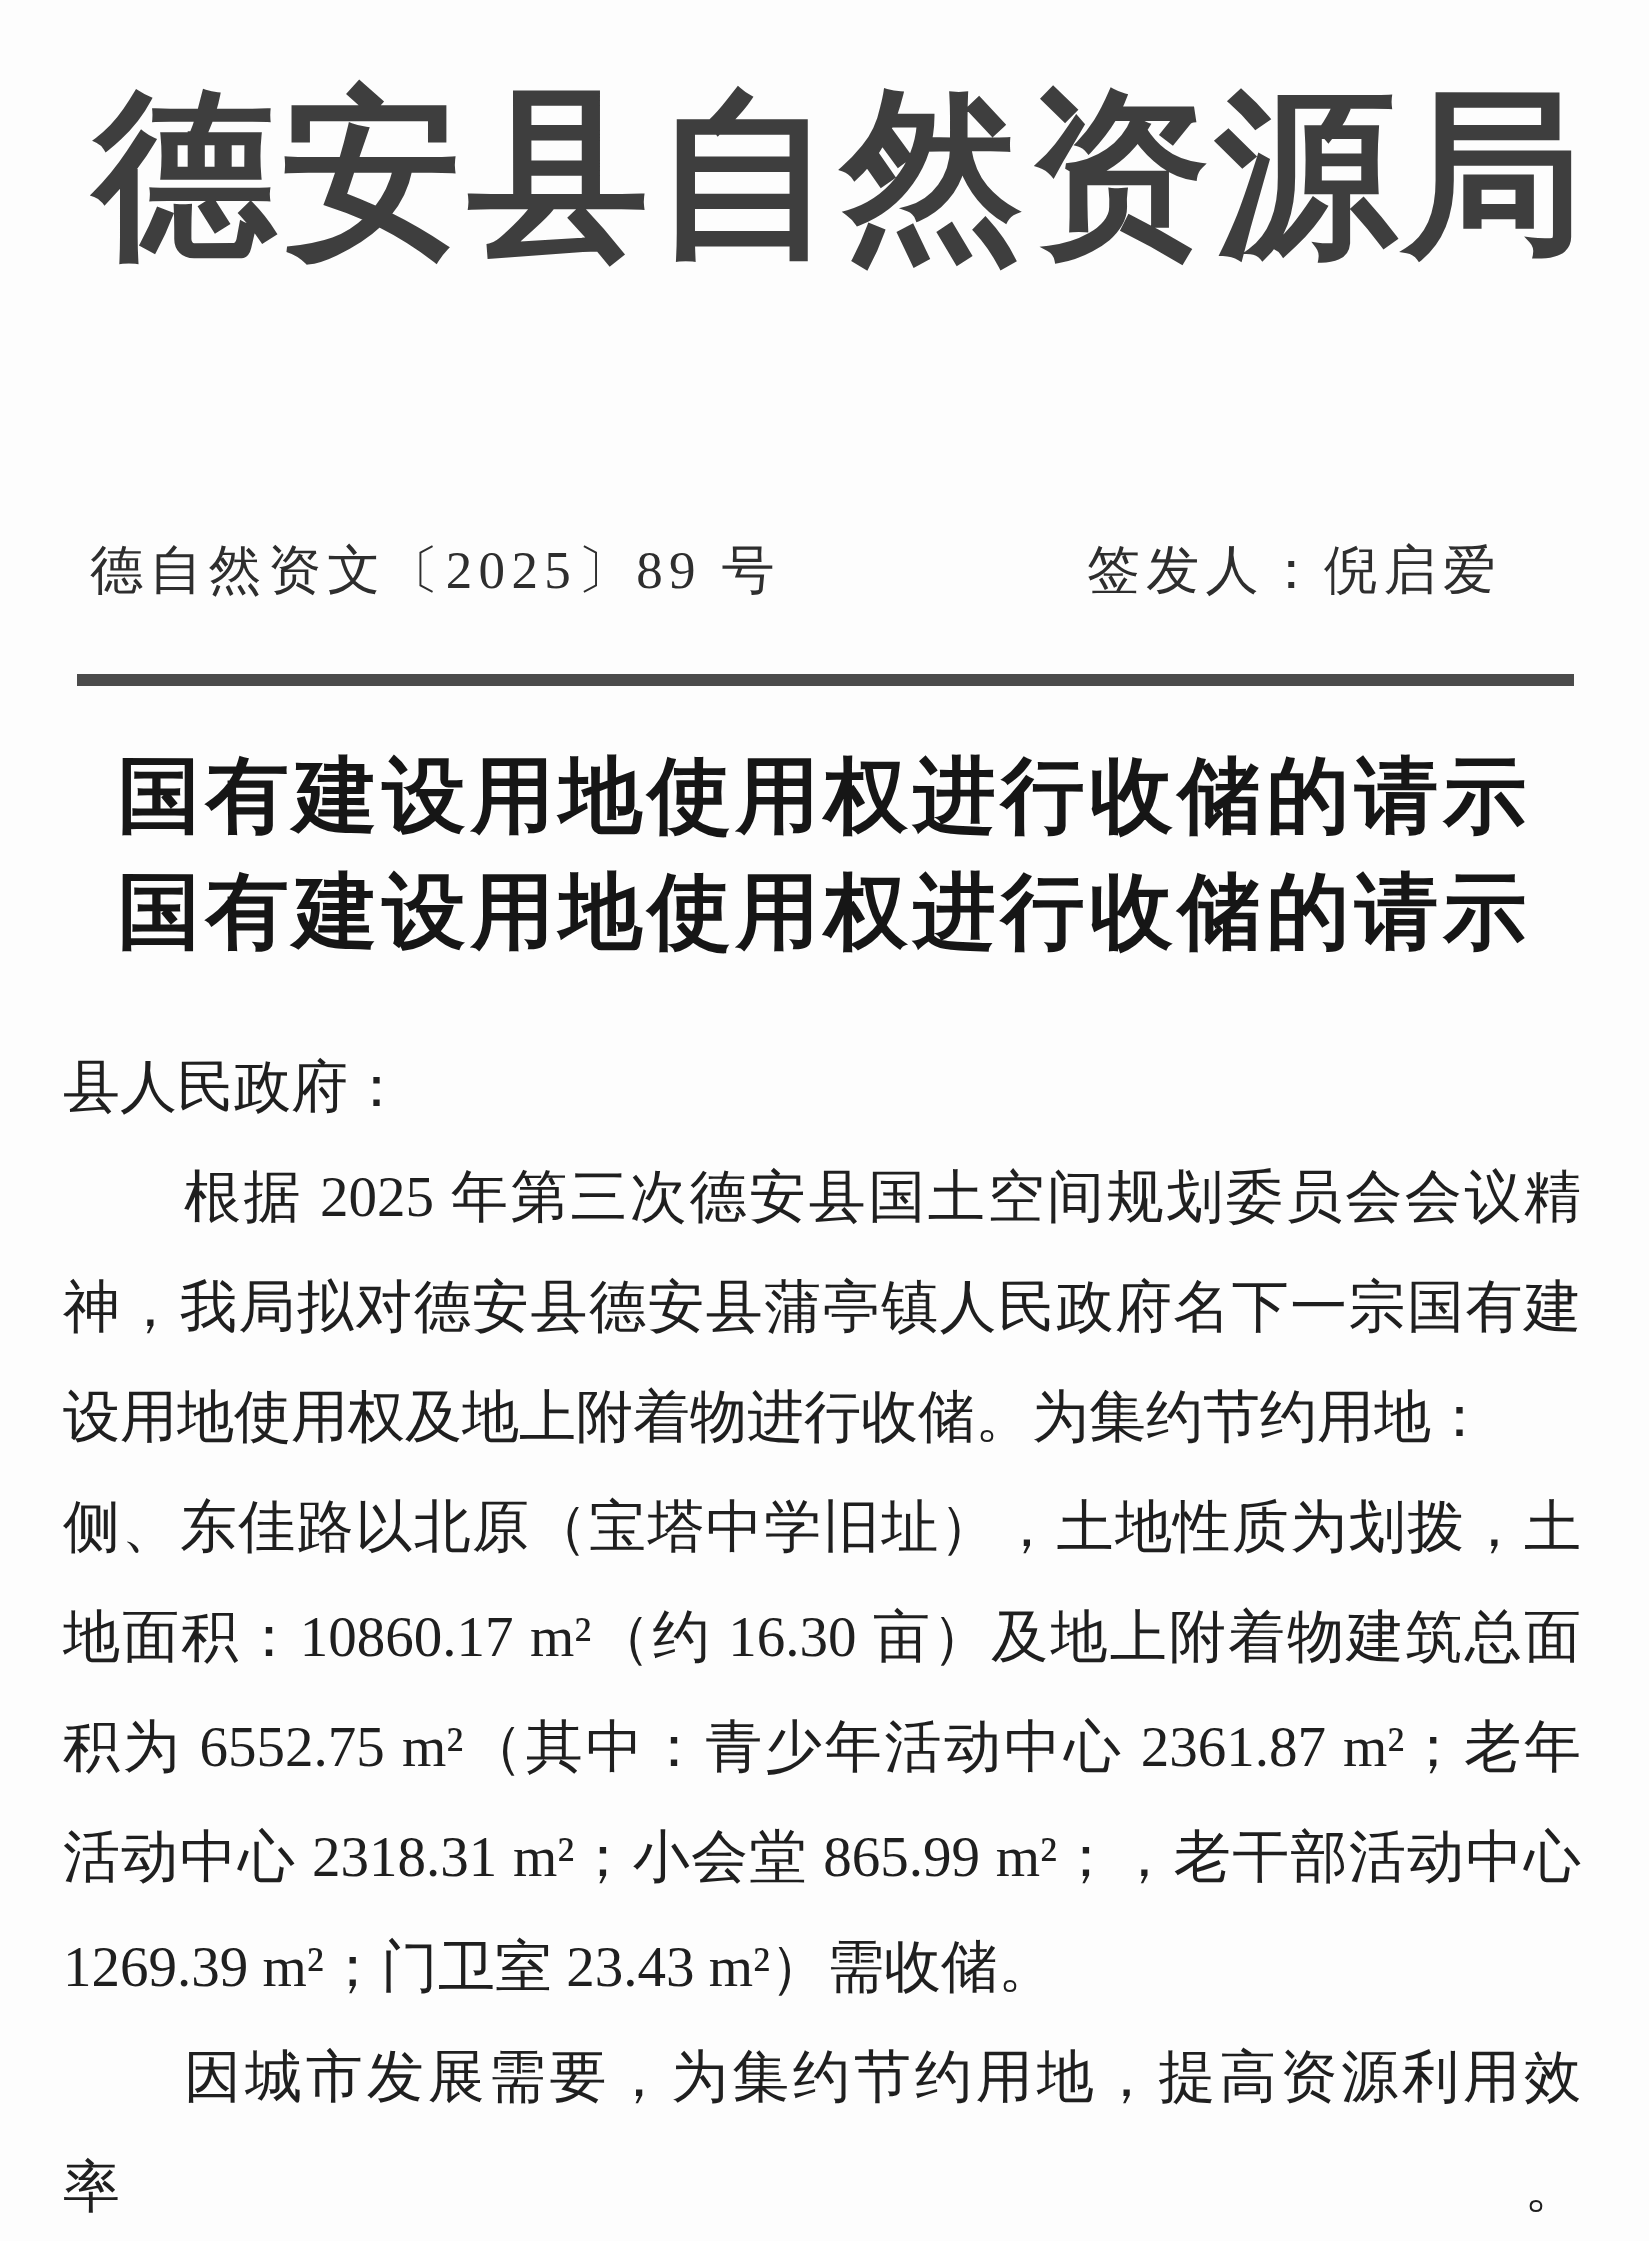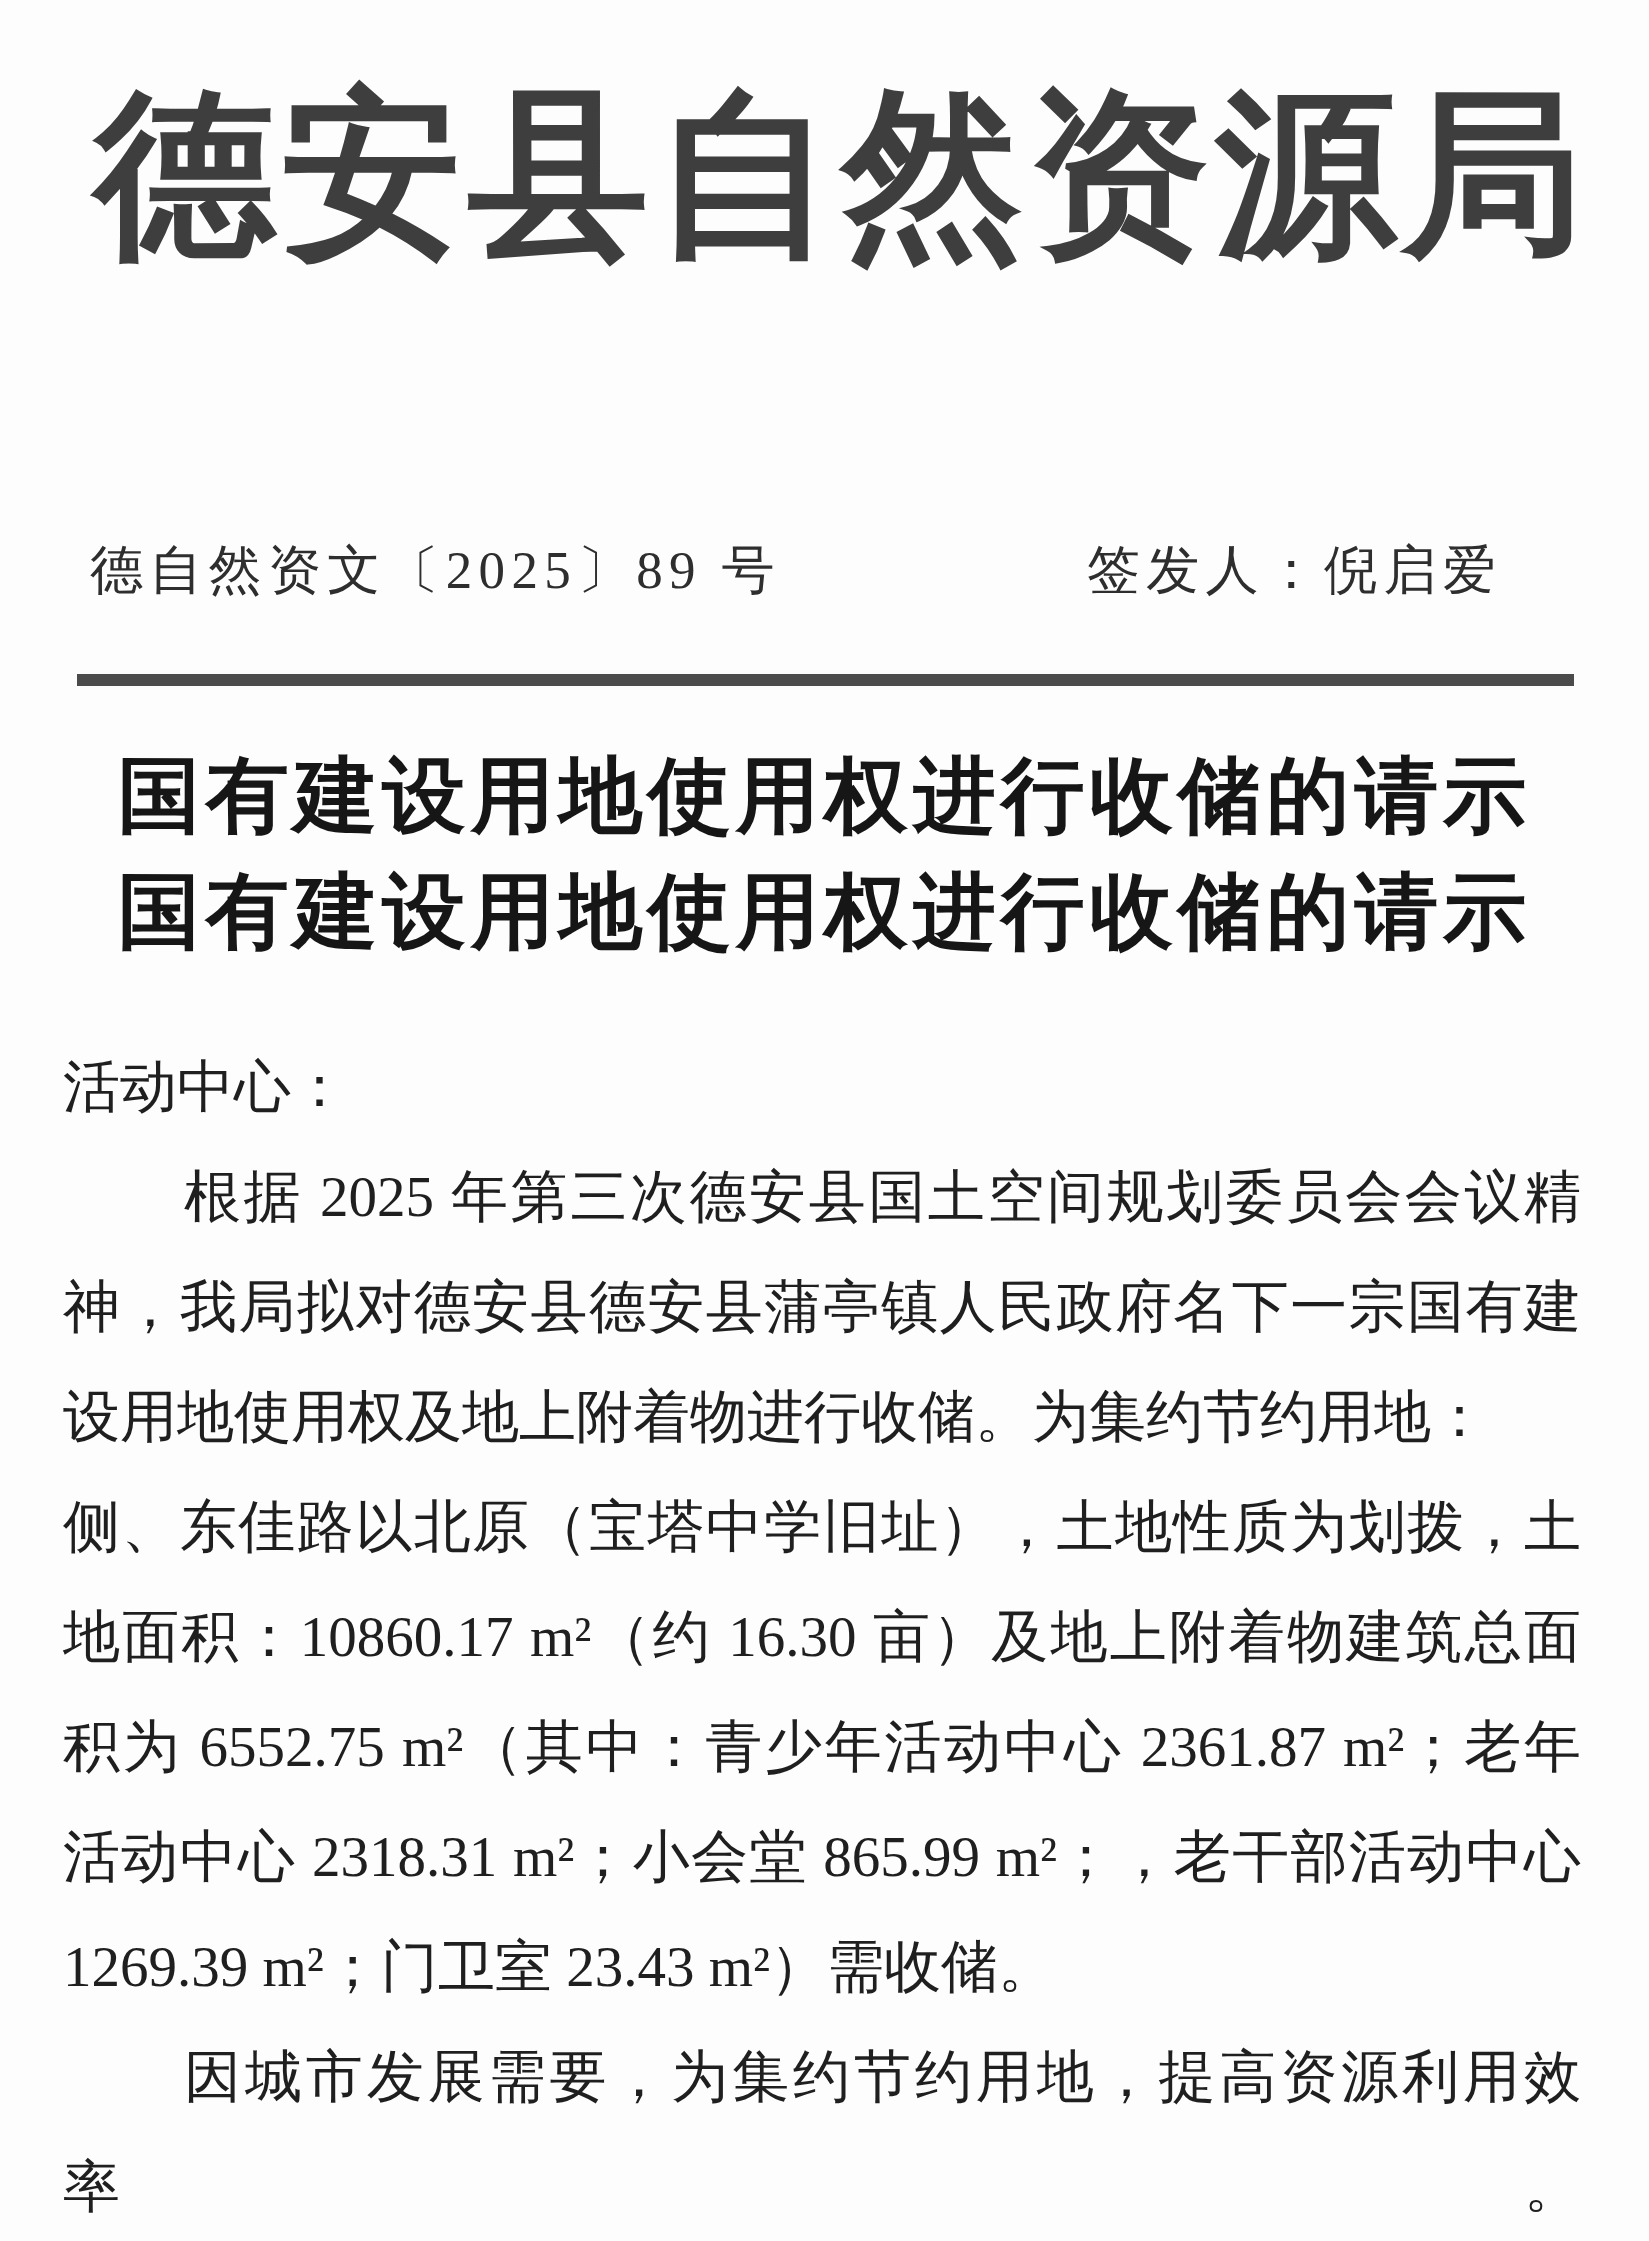--- a/index.html
+++ b/index.html
@@ -92,21 +92,21 @@
   </div>
 
   <div class="rule"></div>
 
   <div class="doc-title">
     <div>国有建设用地使用权进行收储的请示</div>
     <div>国有建设用地使用权进行收储的请示</div>
   </div>
 
   <div class="body-text">
-    <div class="line end">活动中心：</div>
+    <div class="line end">县人民政府：</div>
     <div class="line indent">根据 2025 年第三次德安县国土空间规划委员会会议精</div>
     <div class="line">神，我局拟对德安县德安县蒲亭镇人民政府名下一宗国有建</div>
     <div class="line end">设用地使用权及地上附着物进行收储。为集约节约用地：</div>
     <div class="line">侧、东佳路以北原（宝塔中学旧址），土地性质为划拨，土</div>
     <div class="line">地面积：10860.17 m²（约 16.30 亩）及地上附着物建筑总面</div>
     <div class="line">积为 6552.75 m²（其中：青少年活动中心 2361.87 m²；老年</div>
     <div class="line">活动中心 2318.31 m²；小会堂 865.99 m²；，老干部活动中心</div>
     <div class="line end">1269.39 m²；门卫室 23.43 m²）需收储。</div>
     <div class="line indent">因城市发展需要，为集约节约用地，提高资源利用效率。</div>
   </div>

